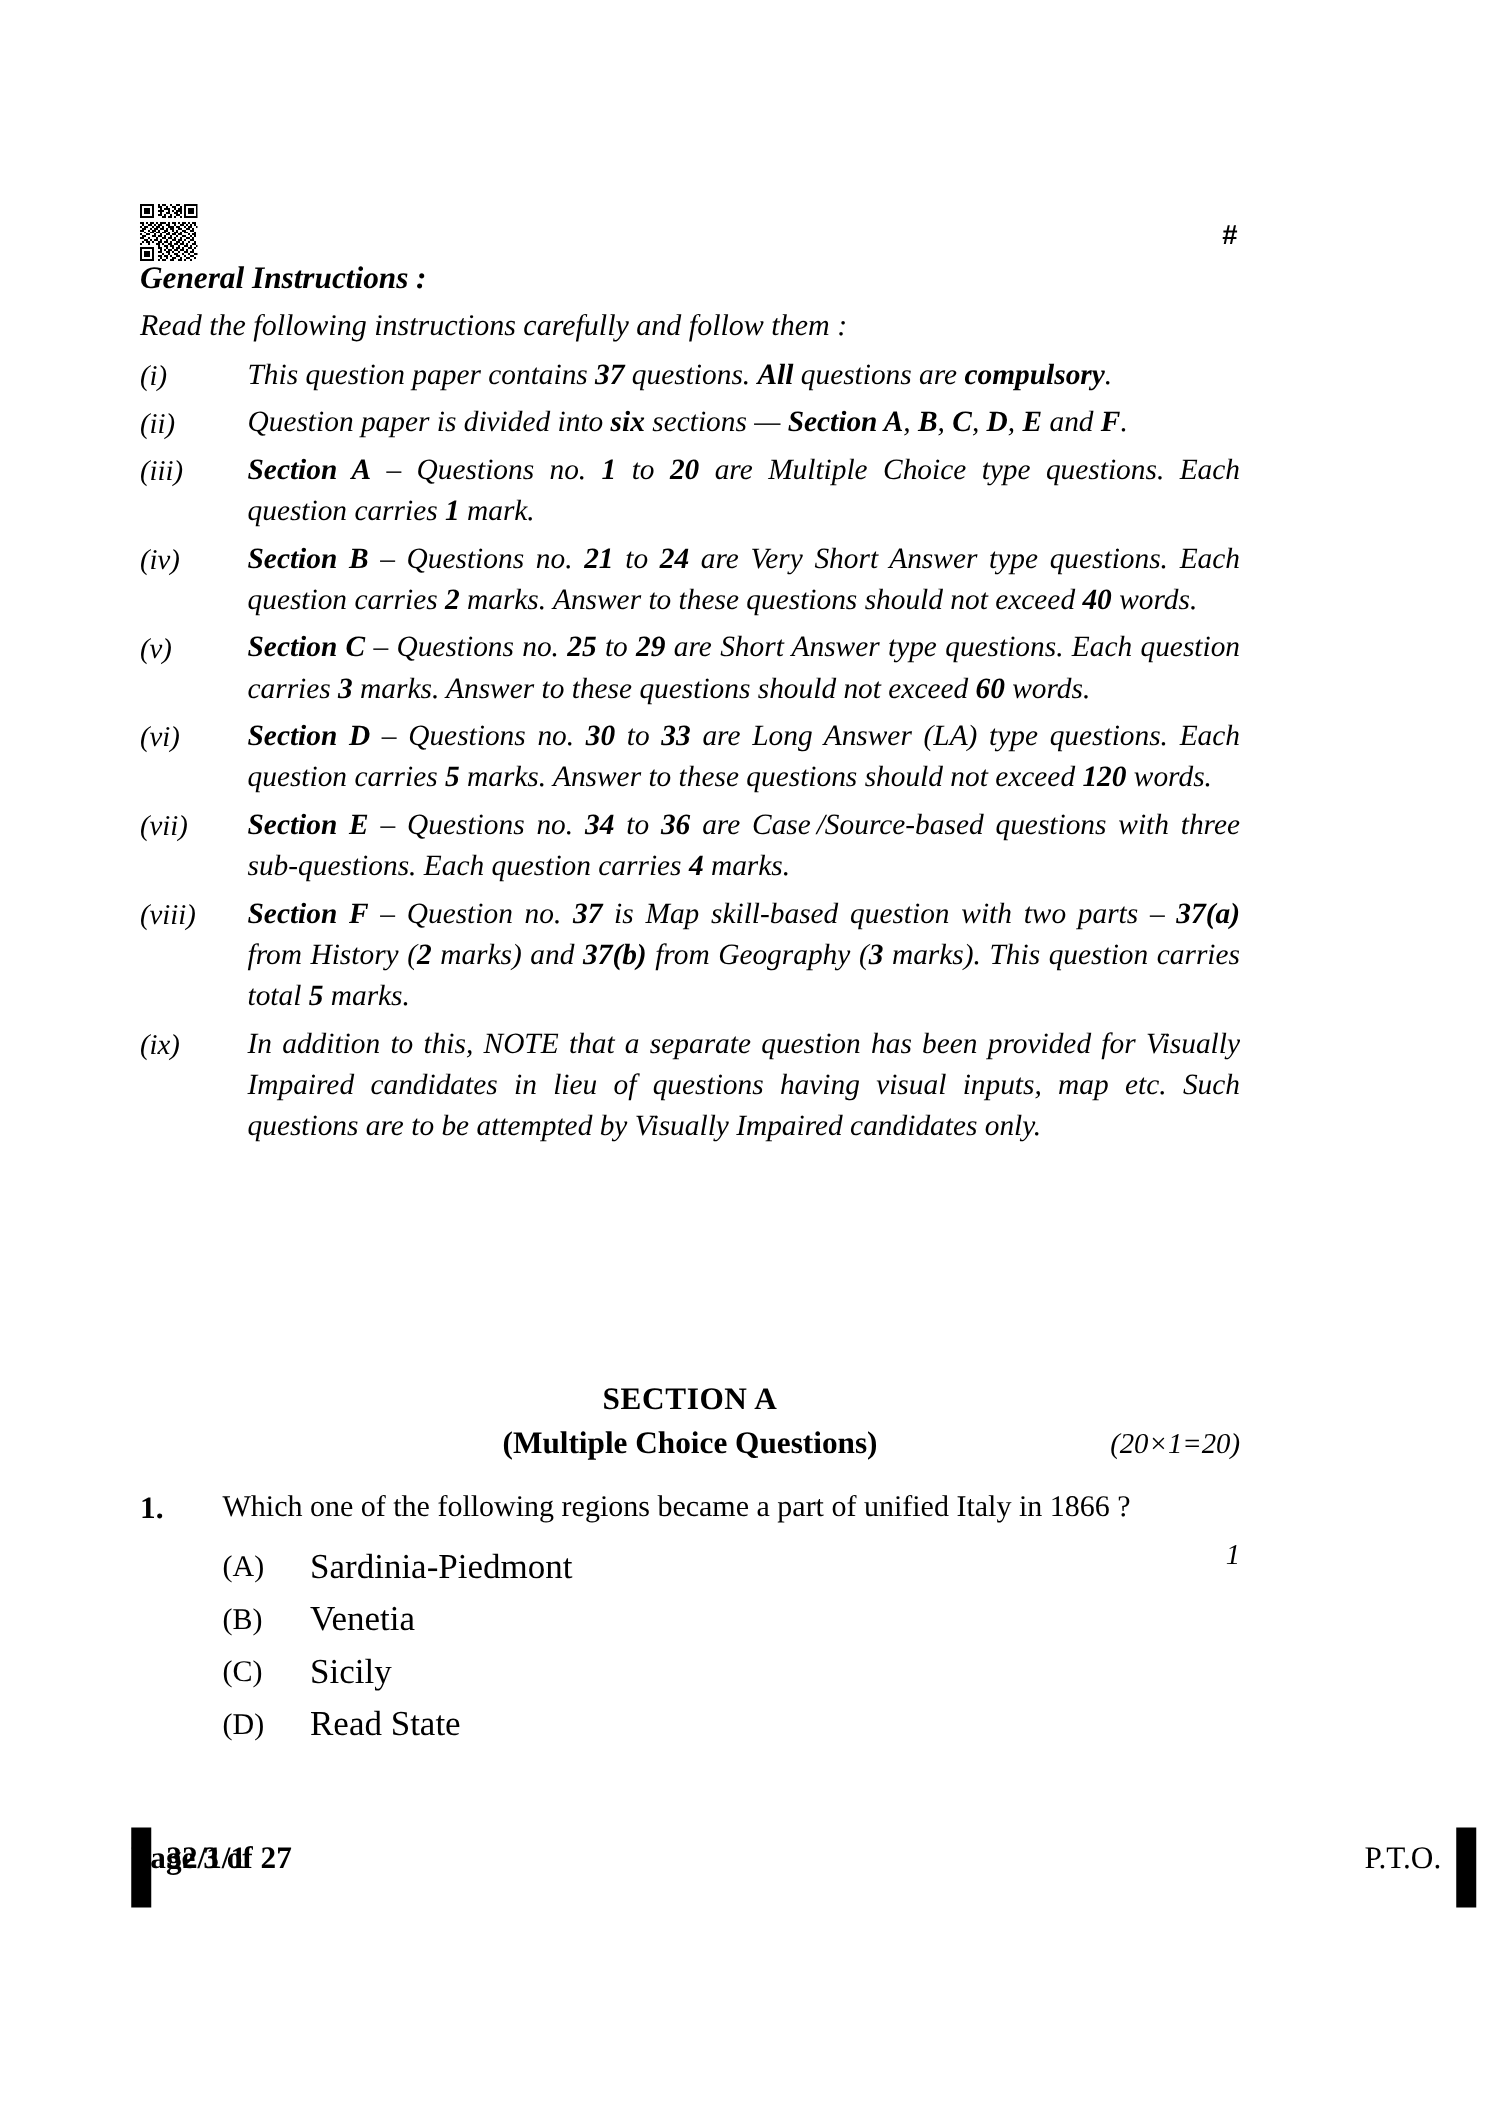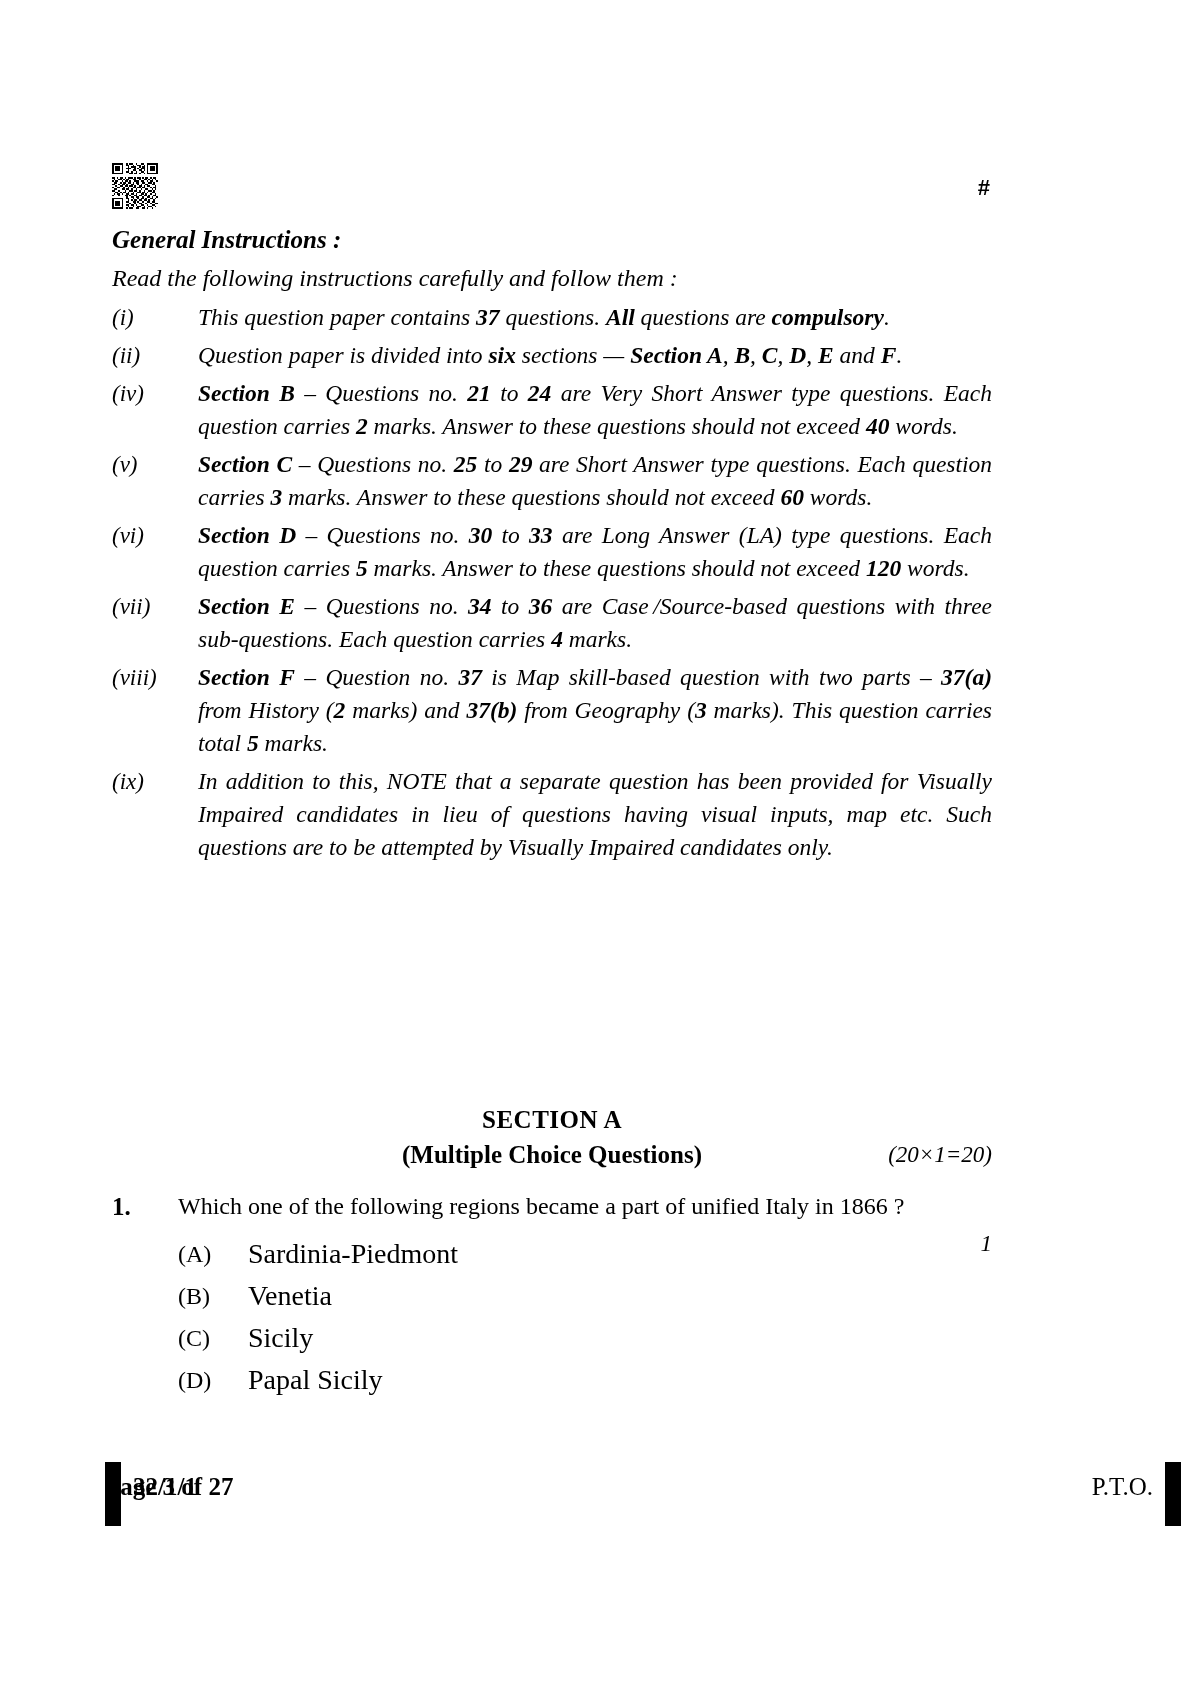--- a/index.html
+++ b/index.html
@@ -45,21 +45,21 @@
     font-size: 22px;
     line-height: 1;
     font-family: "Liberation Sans", "DejaVu Sans", sans-serif;
     font-weight: 700;
   }
 
   
   .instr-wrap {
     position: absolute;
     left: 112px;
-    top: 223px;
+    top: 206px;
     width: 880px;
   }
   .gi-title {
     font-style: italic;
     font-weight: 700;
     font-size: 25px;
     line-height: 34px;
     margin-bottom: 4px;
   }
   .gi-lead {
@@ -443,20 +443,24 @@
     <div id="instr-list">
         <div class="instr-item">
           <div class="instr-num">(i)</div>
           <div class="instr-text">This question paper contains <b>37</b> questions. <b>All</b> questions are <b>compulsory</b>.</div>
         </div>
         <div class="instr-item">
           <div class="instr-num">(ii)</div>
           <div class="instr-text">Question paper is divided into <b>six</b> sections — <b>Section A</b>, <b>B</b>, <b>C</b>, <b>D</b>, <b>E</b> and <b>F</b>.</div>
         </div>
         <div class="instr-item">
+          <div class="instr-num">(iii)</div>
+          <div class="instr-text"><b>Section A</b> – Questions no. <b>1</b> to <b>20</b> are Multiple Choice type questions. Each question carries <b>1</b> mark.</div>
+        </div>
+        <div class="instr-item">
           <div class="instr-num">(iv)</div>
           <div class="instr-text"><b>Section B</b> – Questions no. <b>21</b> to <b>24</b> are Very Short Answer type questions. Each question carries <b>2</b> marks. Answer to these questions should not exceed <b>40</b> words.</div>
         </div>
         <div class="instr-item">
           <div class="instr-num">(v)</div>
           <div class="instr-text"><b>Section C</b> – Questions no. <b>25</b> to <b>29</b> are Short Answer type questions. Each question carries <b>3</b> marks. Answer to these questions should not exceed <b>60</b> words.</div>
         </div>
         <div class="instr-item">
           <div class="instr-num">(vi)</div>
           <div class="instr-text"><b>Section D</b> – Questions no. <b>30</b> to <b>33</b> are Long Answer (LA) type questions. Each question carries <b>5</b> marks. Answer to these questions should not exceed <b>120</b> words.</div>
@@ -498,21 +502,21 @@
             <div class="opt-row">
               <div class="opt-label">(B)</div>
               <div class="opt-text">Venetia</div>
             </div>
             <div class="opt-row">
               <div class="opt-label">(C)</div>
               <div class="opt-text">Sicily</div>
             </div>
             <div class="opt-row">
               <div class="opt-label">(D)</div>
-              <div class="opt-text">Papal Sicily</div>
+              <div class="opt-text">Read State</div>
             </div>
           </div>
       </div>
     </div>
   </div>
 
   <div class="footer">
     <div class="footer-bar footer-bar-left"></div>
     <div class="footer-bar footer-bar-right"></div>
     <div class="footer-code">32/1/1</div>

